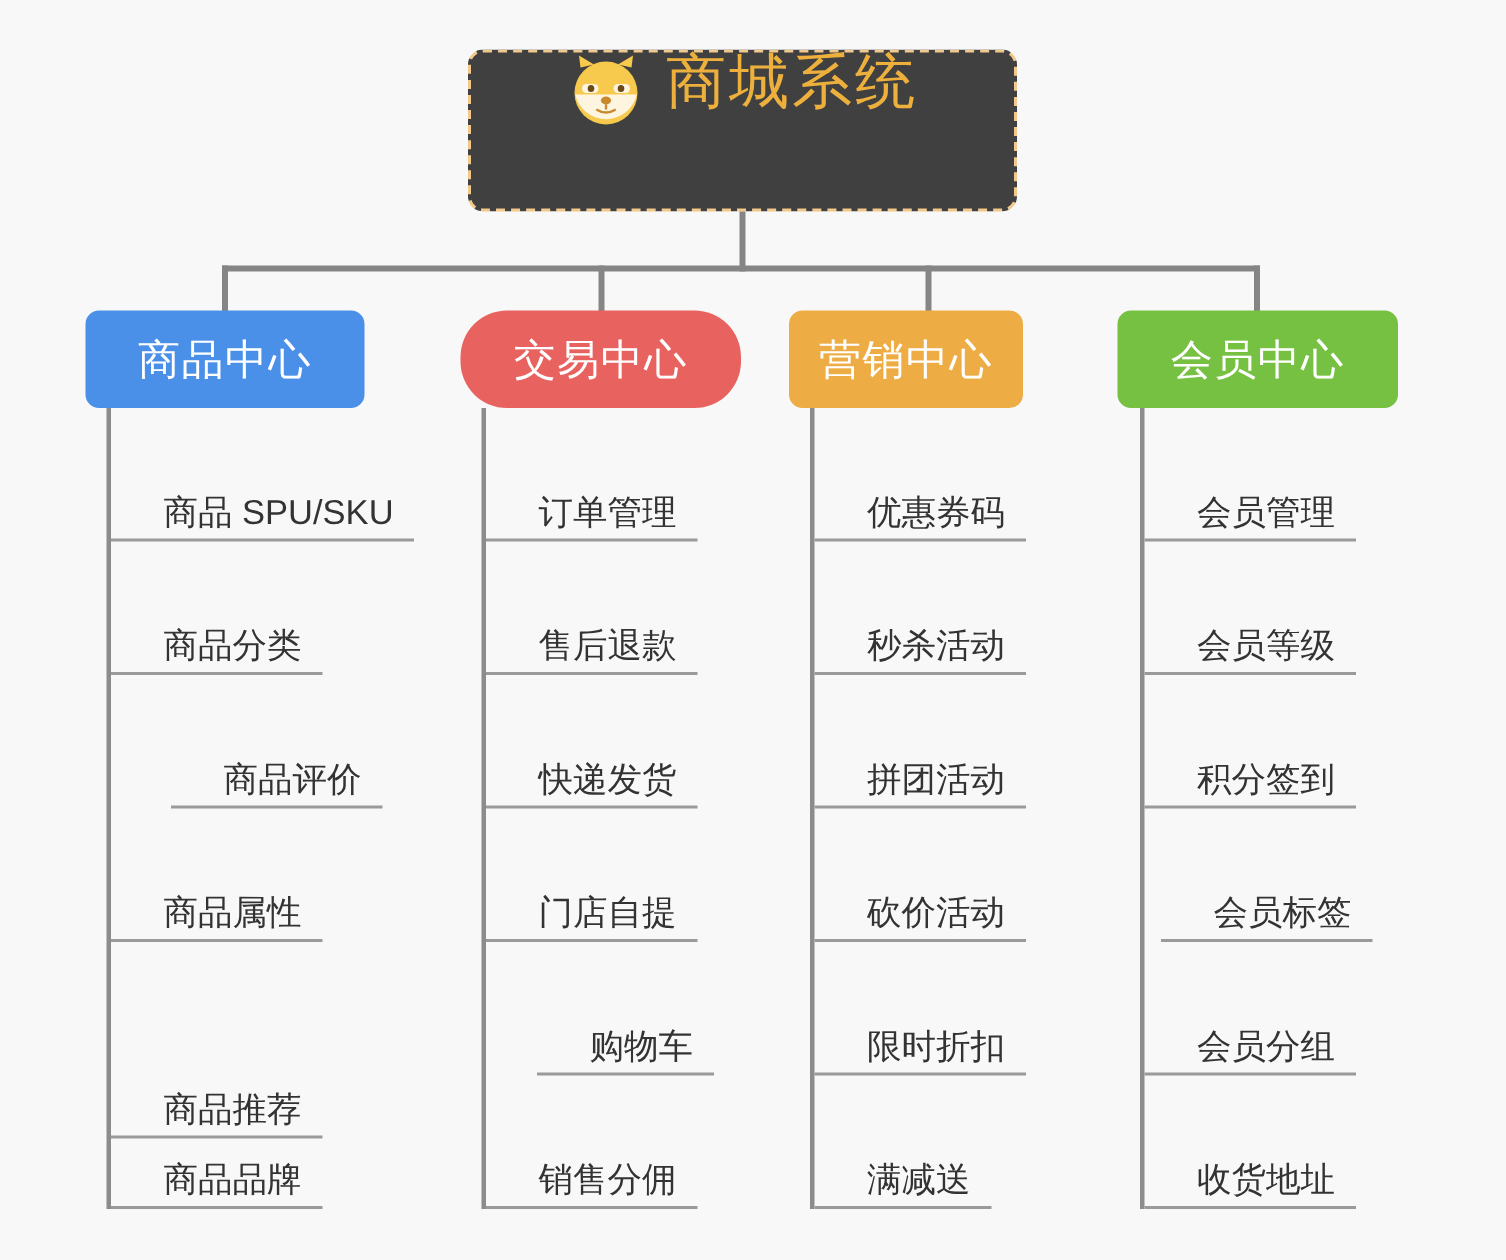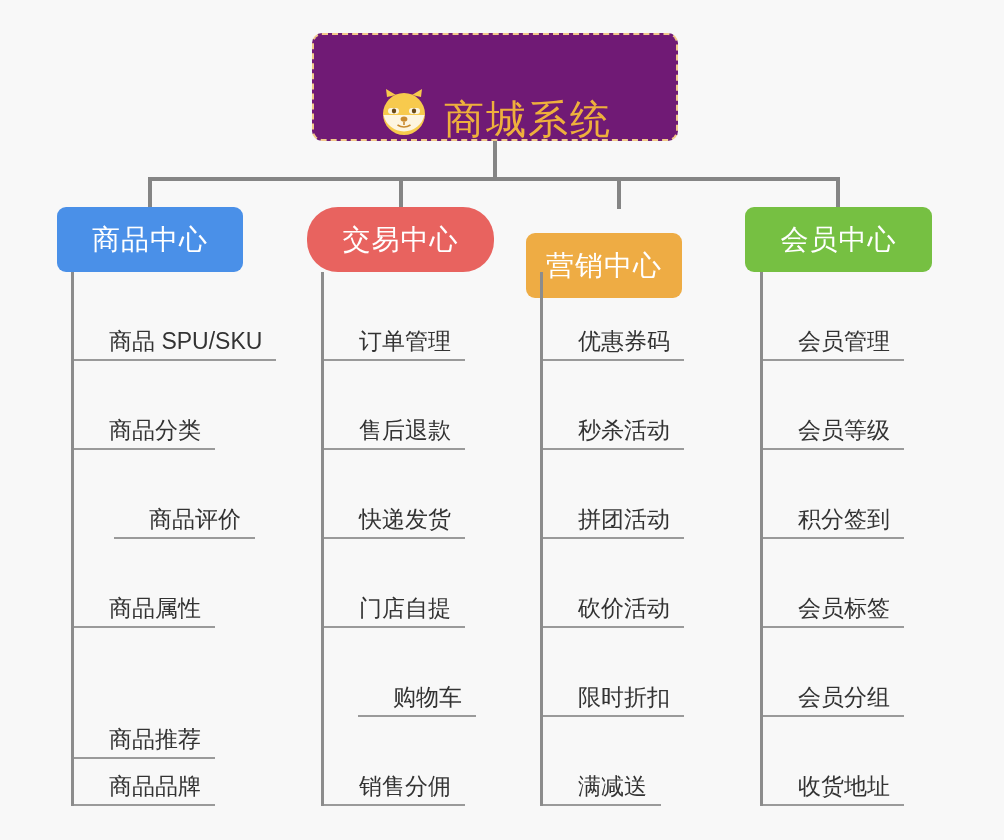--- a/index.html
+++ b/index.html
@@ -19,26 +19,26 @@
     height: 840px;
   }
 
   
   .root-node {
     position: absolute;
     left: 312px;
     top: 33px;
     width: 366px;
     height: 108px;
-    background: #701a75;
+    background: #404040;
     border: 2px dashed #f2c98a;
     border-radius: 10px;
     box-sizing: border-box;
     display: flex;
-    align-items: flex-end;
+    align-items: flex-start;
     justify-content: center;
     gap: 14px;
   }
   .root-title {
     font-size: 40px;
     color: #eeb03c;
     letter-spacing: 2px;
     line-height: 1;
   }
   .dog-icon {
@@ -130,21 +130,21 @@
   <div class="conn conn-v" style="left:399px; top:177px; height:32px;"></div>
   <div class="conn conn-v" style="left:617px; top:177px; height:32px;"></div>
   <div class="conn conn-v" style="left:836px; top:177px; height:32px;"></div>
 
   <div class="cat-box" style="left:57px; top:207px; width:186px; background:#4a90e8;">
     <span>商品中心</span>
   </div>
   <div class="cat-box" style="left:307px; top:207px; width:187px; background:#e8635f;border-radius:31px;">
     <span>交易中心</span>
   </div>
-  <div class="cat-box" style="left:526px; top:207px; width:156px; background:#eeac44;margin-top:26px;">
+  <div class="cat-box" style="left:526px; top:207px; width:156px; background:#eeac44;">
     <span>营销中心</span>
   </div>
   <div class="cat-box" style="left:745px; top:207px; width:187px; background:#76c042;">
     <span>会员中心</span>
   </div>
 
   <div class="branch" style="left:71px;">
     <div class="trunk" style="height:534px;"></div>
     <div class="leaf" style="top:0px;">
       <span class="leaf-text">商品 SPU/SKU</span>
@@ -214,21 +214,21 @@
     <div class="trunk" style="height:534px;"></div>
     <div class="leaf" style="top:0px;">
       <span class="leaf-text">会员管理</span>
     </div>
     <div class="leaf" style="top:89px;">
       <span class="leaf-text">会员等级</span>
     </div>
     <div class="leaf" style="top:178px;">
       <span class="leaf-text">积分签到</span>
     </div>
-    <div class="leaf" style="top:267px;">
+    <div class="leaf" style="top:267px;padding-left:11px;">
       <span class="leaf-text">会员标签</span>
     </div>
     <div class="leaf" style="top:356px;text-align:right;">
       <span class="leaf-text">会员分组</span>
     </div>
     <div class="leaf" style="top:445px;">
       <span class="leaf-text">收货地址</span>
     </div>
   </div>
 

